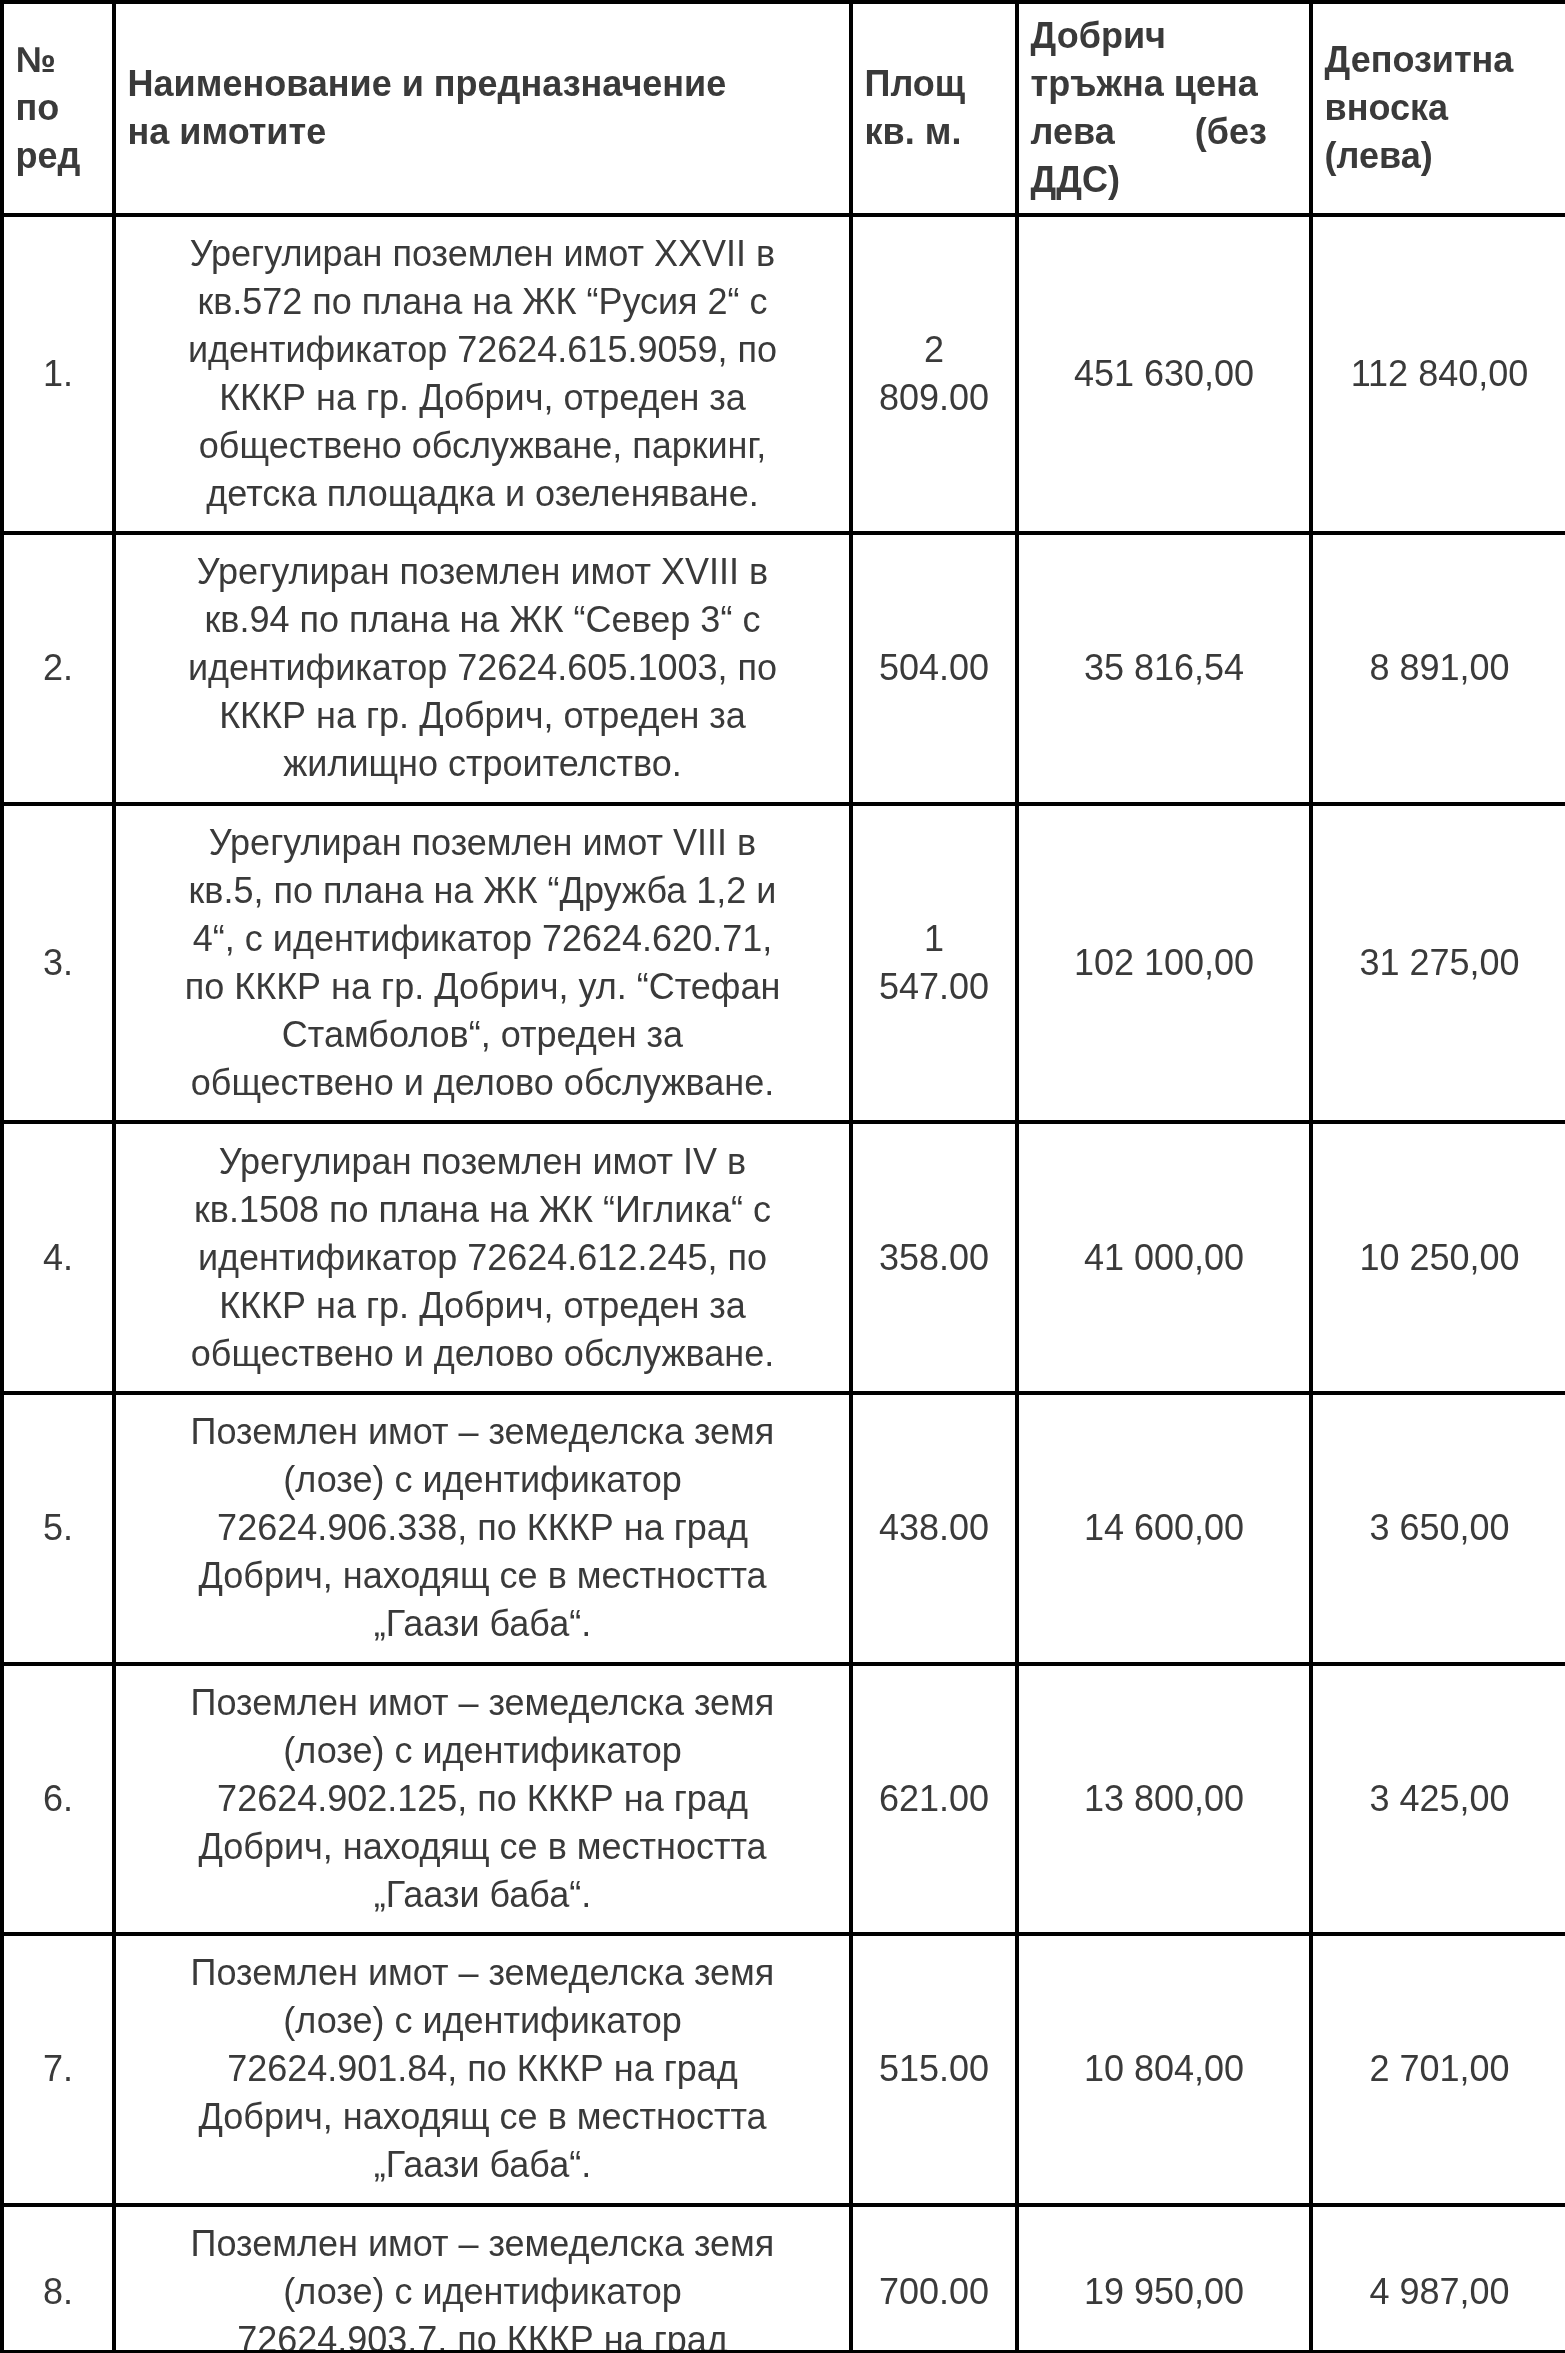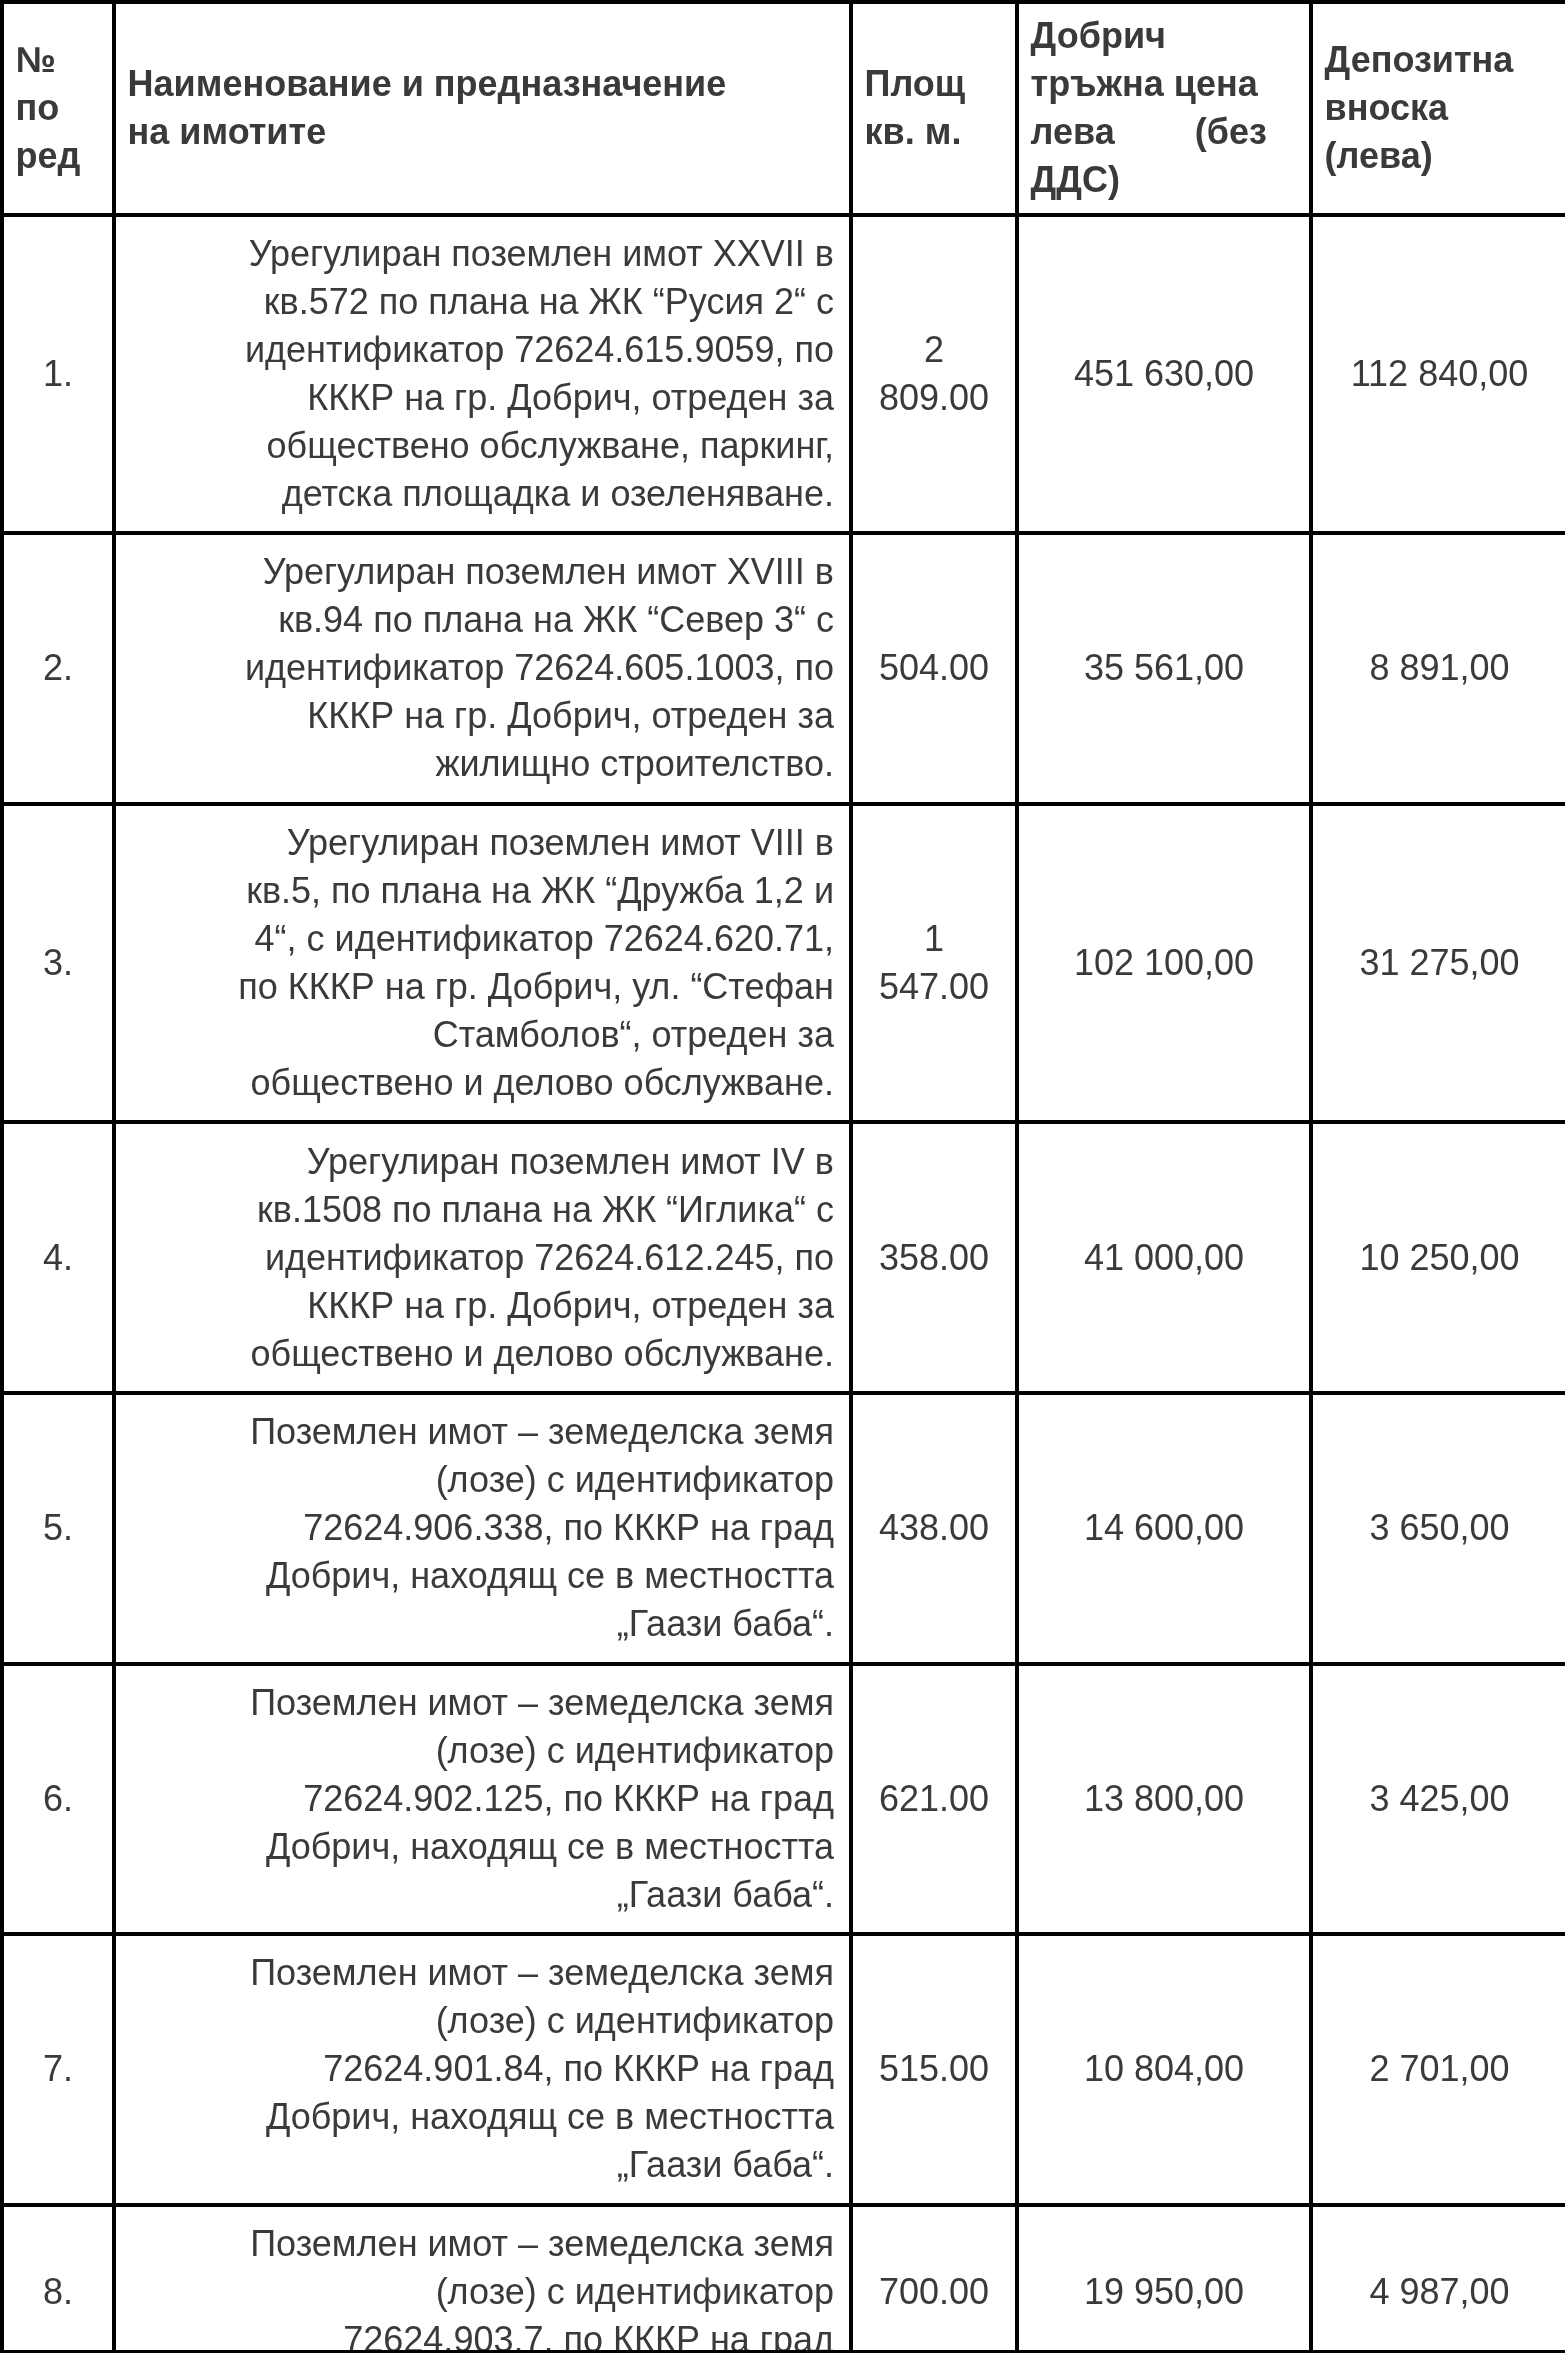--- a/index.html
+++ b/index.html
@@ -31,21 +31,21 @@
     box-sizing: border-box;
   }
   table.props th {
     font-weight: bold;
     text-align: left;
     vertical-align: middle;
     padding: 8.3px 11.6px;
     white-space: pre-wrap;
   }
   td.c-name {
-    text-align: right;
+    text-align: center;
     vertical-align: middle;
     padding: 13.3px 15px;
     white-space: pre-line;
   }
   td.c-num,
   td.c-area,
   td.c-price,
   td.c-deposit {
     text-align: center;
     vertical-align: middle;
@@ -103,21 +103,21 @@
         <td class="c-deposit">112 840,00</td>
       </tr>
       <tr>
         <td class="c-num">2.</td>
         <td class="c-name">Урегулиран поземлен имот XVIII в
 кв.94 по плана на ЖК “Север 3“ с
 идентификатор 72624.605.1003, по
 КККР на гр. Добрич, отреден за
 жилищно строителство.</td>
         <td class="c-area">504.00</td>
-        <td class="c-price">35 561,00</td>
+        <td class="c-price">35 816,54</td>
         <td class="c-deposit">8 891,00</td>
       </tr>
       <tr>
         <td class="c-num">3.</td>
         <td class="c-name">Урегулиран поземлен имот VIII в
 кв.5, по плана на ЖК “Дружба 1,2 и
 4“, с идентификатор 72624.620.71,
 по КККР на гр. Добрич, ул. “Стефан
 Стамболов“, отреден за
 обществено и делово обслужване.</td>

